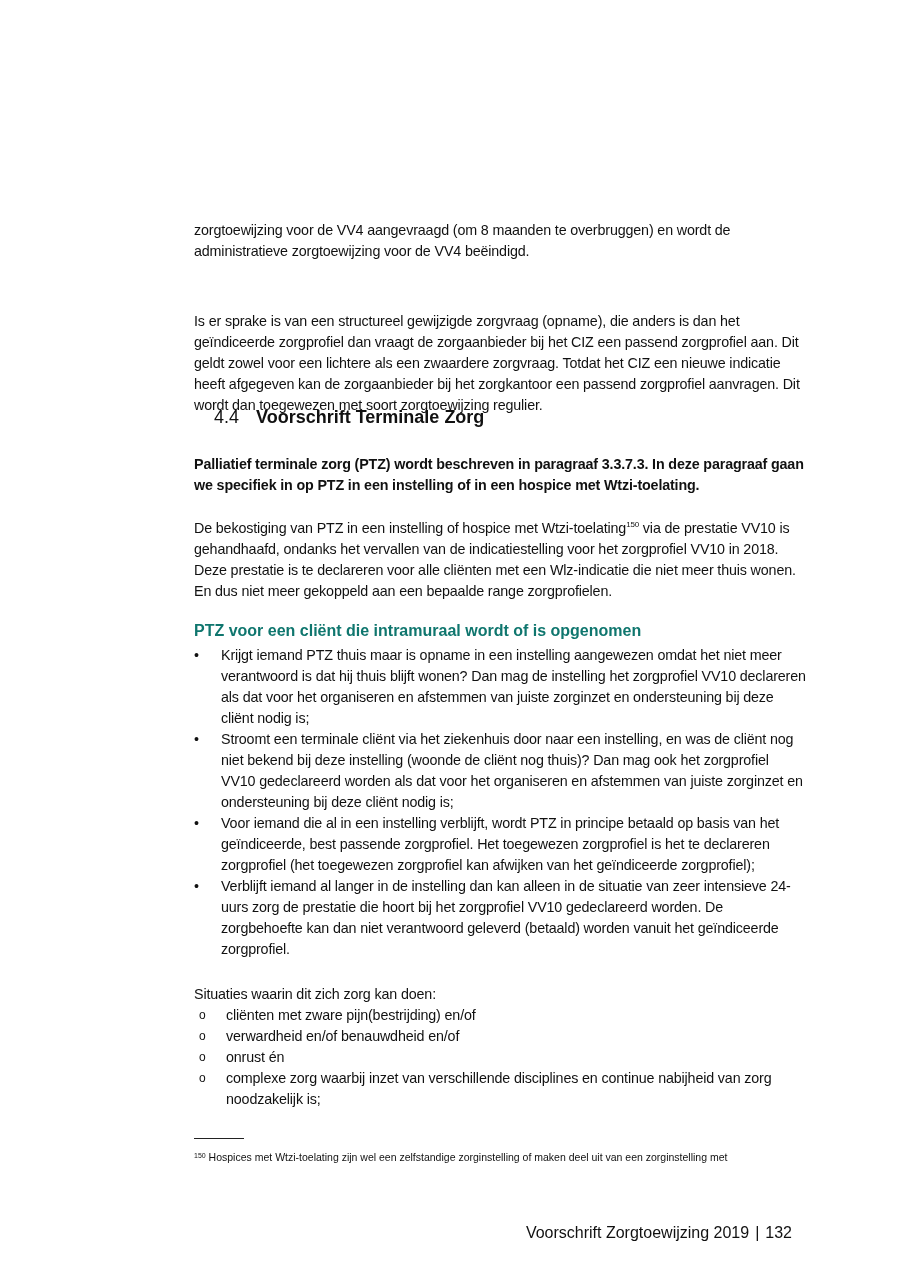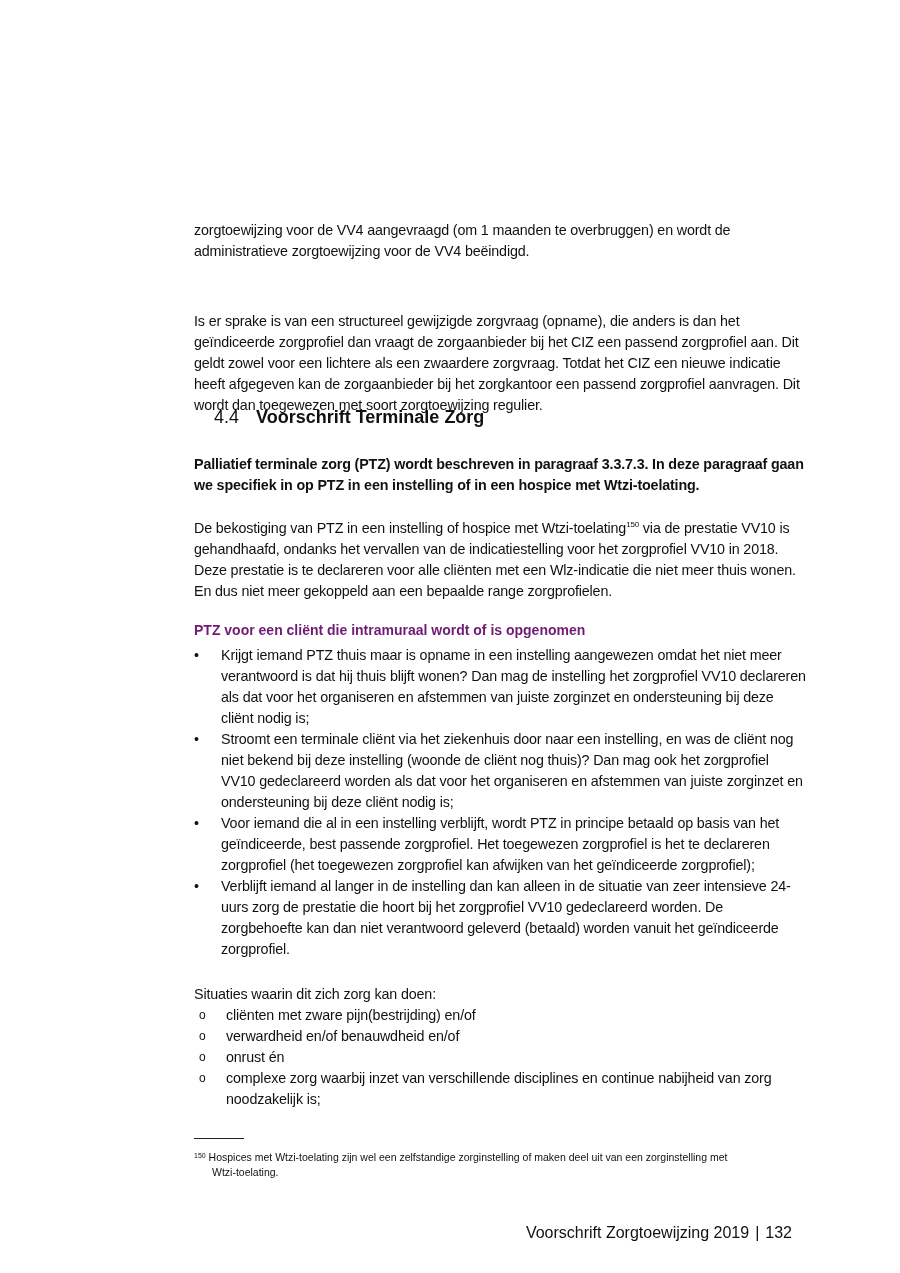--- a/index.html
+++ b/index.html
@@ -19,21 +19,21 @@
     position: absolute; left: 194px; top: 407px;
     font-size: 18px; font-weight: bold; color: #111;
     display: flex; align-items: baseline; margin-left: 20px;
   }
   .section-heading .num { font-weight: normal; width: 42px; }
   #p-ptz-intro { top: 454px; font-weight: bold; }
   #p-bekostiging { top: 518px; }
   .sup { font-size: 8px; vertical-align: 6px; line-height: 0; }
   .subheading {
     position: absolute; left: 194px; top: 622px;
-    font-size: 14px; font-weight: bold; color: #701a75;
+    font-size: 16px; font-weight: bold; color: #0f766e;
   }
   .bullets { position: absolute; left: 194px; top: 645px; width: 612px; margin: 0; padding: 0; list-style: none;
     font-size: 14.3px; line-height: 21px; letter-spacing: -0.15px; }
   .bullets li { position: relative; padding-left: 27px; }
   .bullets .bullet { position: absolute; left: 0; top: 0; width: 12px; }
   #p-situaties { top: 984px; }
   .circles { position: absolute; left: 194px; top: 1005px; width: 612px; margin: 0; padding: 0; list-style: none;
     font-size: 14.3px; line-height: 21px; letter-spacing: -0.15px; }
   .circles li { position: relative; padding-left: 32px; }
   .circles .marker { position: absolute; left: 5px; top: 0; font-size: 12px; }
@@ -49,21 +49,21 @@
     font-size: 16px; color: #111; white-space: nowrap;
   }
   .footer .sep { margin: 0 6px; }
 </style>
 </head>
 <body>
 
 <div class="page">
 
   <div class="body-text" id="p-intro">
-    <p class="p">zorgtoewijzing voor de VV4 aangevraagd (om 1 maanden te overbruggen) en wordt de administratieve zorgtoewijzing voor de VV4 beëindigd.</p>
+    <p class="p">zorgtoewijzing voor de VV4 aangevraagd (om 8 maanden te overbruggen) en wordt de administratieve zorgtoewijzing voor de VV4 beëindigd.</p>
   </div>
 
   <div class="body-text" id="p-structureel">
     <p class="p">Is er sprake is van een structureel gewijzigde zorgvraag (opname), die anders is dan het geïndiceerde zorgprofiel dan vraagt de zorgaanbieder bij het CIZ een passend zorgprofiel aan. Dit geldt zowel voor een lichtere als een zwaardere zorgvraag. Totdat het CIZ een nieuwe indicatie heeft afgegeven kan de zorgaanbieder bij het zorgkantoor een passend zorgprofiel aanvragen. Dit wordt dan toegewezen met soort zorgtoewijzing regulier.</p>
   </div>
 
   <div class="section-heading">
     <span class="num">4.4</span>
     <span>Voorschrift Terminale Zorg</span>
   </div>
@@ -94,20 +94,19 @@
     <li><span class="marker">o</span><span>verwardheid en/of benauwdheid en/of</span></li>
     <li><span class="marker">o</span><span>onrust én</span></li>
     <li><span class="marker">o</span><span>complexe zorg waarbij inzet van verschillende disciplines en continue nabijheid van zorg noodzakelijk is;</span></li>
   </ul>
 
   <div class="footnote-rule"></div>
 
   <div class="footnote">
     <span class="fn-num">150</span>
     <span>Hospices met Wtzi-toelating zijn wel een zelfstandige zorginstelling of maken deel uit van een zorginstelling met</span>
-    <span class="cont">Wtzi-toelating.</span>
   </div>
 
   <div class="footer">
     <span>Voorschrift Zorgtoewijzing 2019</span><span class="sep">|</span><span>132</span>
   </div>
 
 </div>
 
 </body></html>

